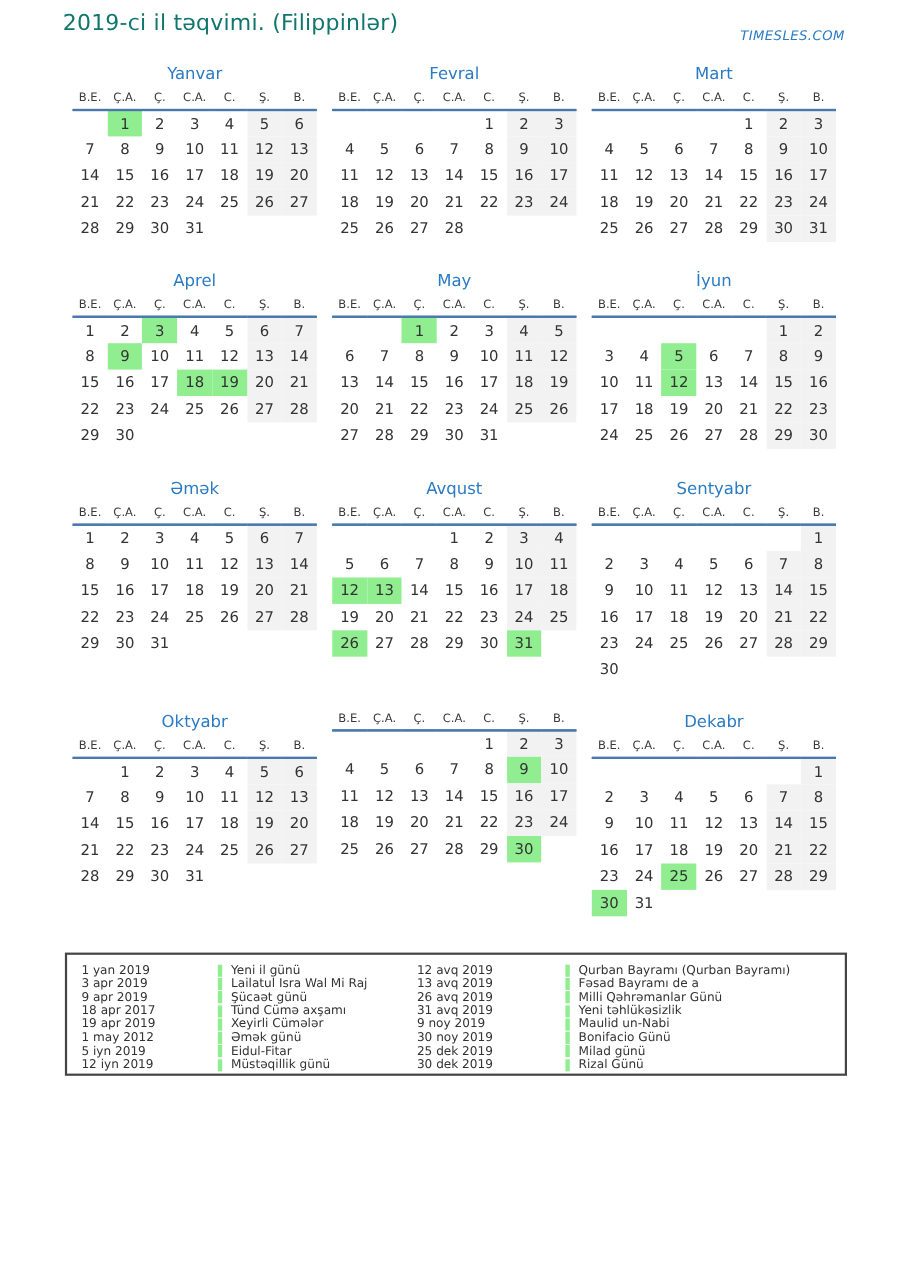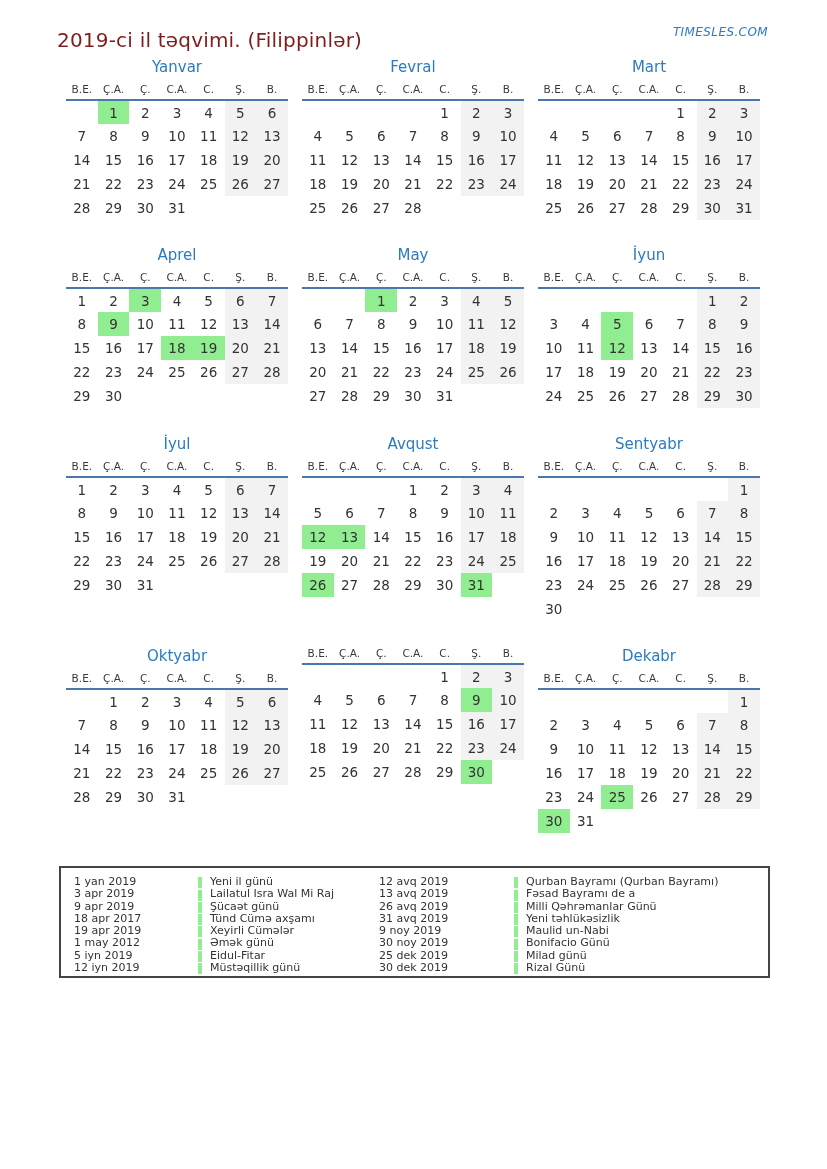--- a/index.html
+++ b/index.html
@@ -7,21 +7,21 @@
     --rule:#4a78ad;
     --hl:#90ee90;
     --wk:#f2f2f2;
     --ink:#333333;
   }
   *{box-sizing:border-box;}
   html,body{margin:0;padding:0;background:#ffffff;}
   body{font-family:"DejaVu Sans","Liberation Sans",sans-serif;color:var(--ink);}
   .page{position:relative;width:827px;height:1169px;background:#ffffff;overflow:hidden;}
 
-  .page-title{position:absolute;left:57px;top:28px;font-size:20px;color:#7f1d1d;letter-spacing:0.2px;}
+  .page-title{position:absolute;left:57px;top:8px;font-size:20px;color:#0f766e;letter-spacing:0.2px;}
   .site{position:absolute;right:59px;top:25px;font-size:12px;color:var(--accent);text-decoration:none;letter-spacing:0.4px;font-style:italic;}
 
   .months-grid{
     position:absolute;left:66px;top:57px;width:694px;
     display:grid;
     grid-template-columns:222px 222px 222px;
     grid-template-rows:188px 189px 212px auto;
     justify-content:space-between;
   }
   .month{width:222px;}
@@ -43,21 +43,21 @@
     position:absolute;left:59px;top:866px;width:711px;height:112px;
     border:2px solid #444444;background:#ffffff;
   }
   .legend-grid{
     display:grid;
     grid-template-columns:124px 181px 135px 1fr;
     padding:8px 1px 0 13px;
     font-size:11px;line-height:12.3px;color:#333;
   }
   .lg-date{white-space:nowrap;}
-  .lg-name{white-space:nowrap;display:flex;align-items:flex-end;}
+  .lg-name{white-space:nowrap;display:flex;align-items:center;}
   .bar{display:inline-block;width:4px;height:11px;background:var(--hl);margin-right:8px;flex:0 0 auto;}
 </style>
 </head>
 <body>
 
 <div class="page">
   <div class="page-title">2019-ci il təqvimi. (Filippinlər)</div>
   <a class="site" href="#">TIMESLES.COM</a>
 
   <div class="months-grid">
@@ -433,21 +433,21 @@
               <td>26</td>
               <td>27</td>
               <td>28</td>
               <td class="wk">29</td>
               <td class="wk">30</td>
             </tr>
           </tbody>
         </table>
       </div>
       <div class="month">
-        <div class="month-title">İyul</div>
+        <div class="month-title">Əmək</div>
         <table class="month-grid">
           <thead>
             <tr>
               <th>B.E.</th>
               <th>Ç.A.</th>
               <th>Ç.</th>
               <th>C.A.</th>
               <th>C.</th>
               <th>Ş.</th>
               <th>B.</th>

